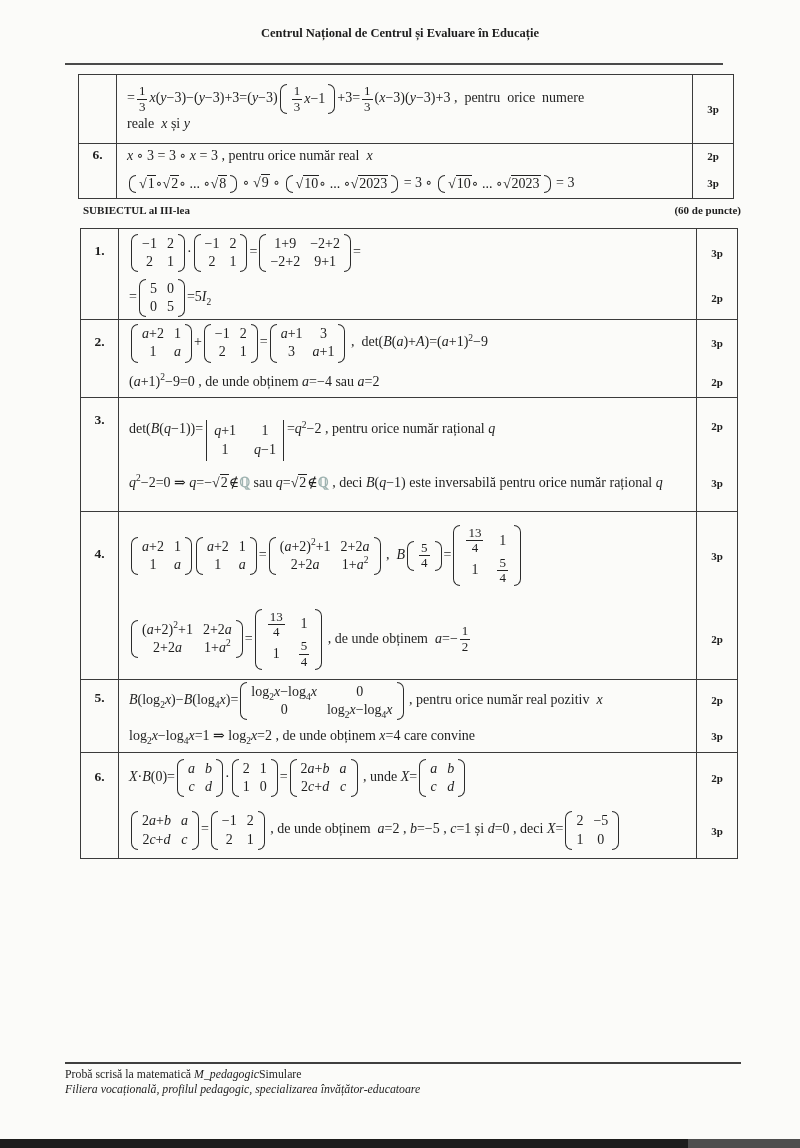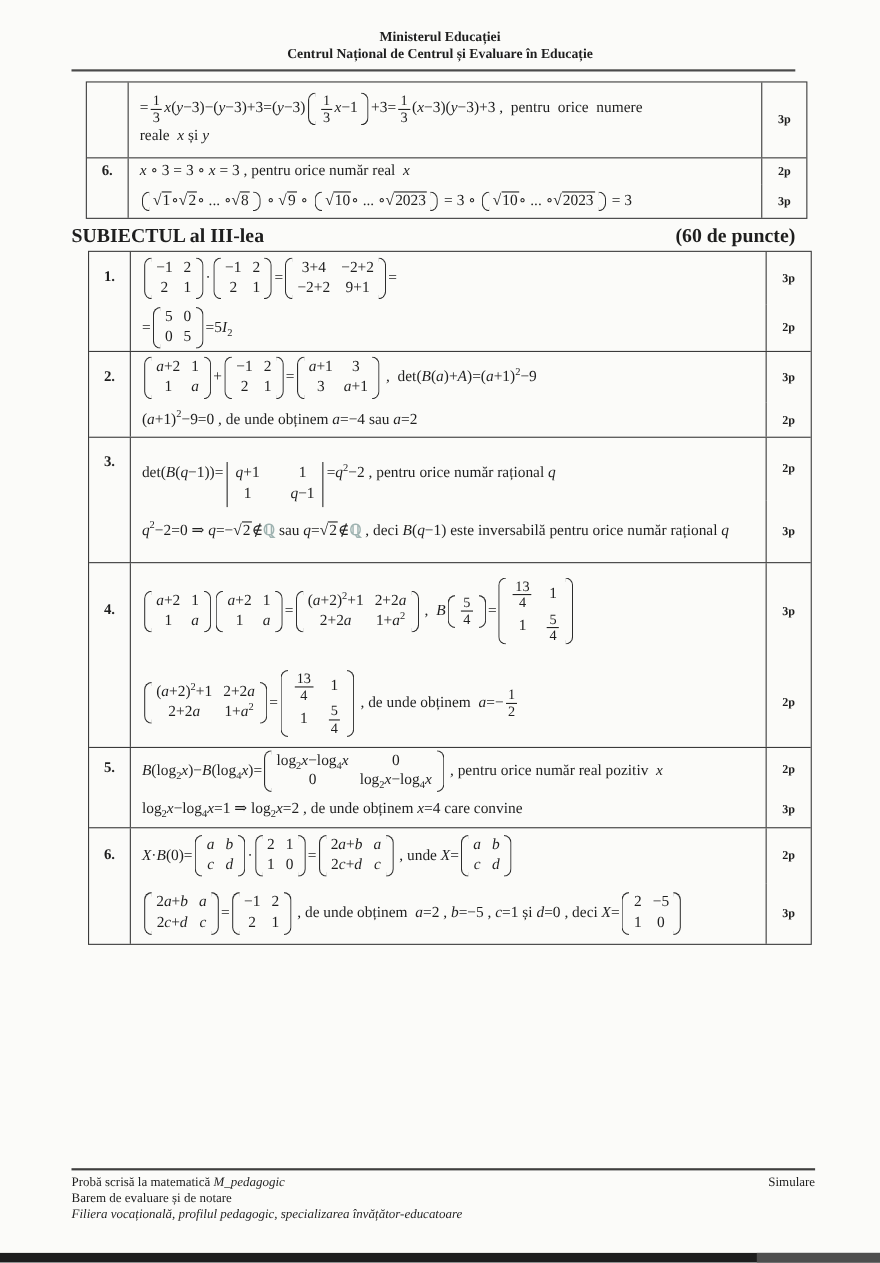--- a/index.html
+++ b/index.html
@@ -25,52 +25,51 @@
   .pts{width:40px;flex:none;display:flex;align-items:center;justify-content:center;
        font-weight:bold;font-size:11px;}
   
   .mx,.pg{display:inline-flex;align-items:stretch;vertical-align:middle;margin:0 2px;}
   .bdl{width:6px;flex:none;border:1.6px solid #2c2c2c;border-right:0;border-radius:9px 0 0 9px;}
   .bdr{width:6px;flex:none;border:1.6px solid #2c2c2c;border-left:0;border-radius:0 9px 9px 0;}
   .mx .g{display:grid;grid-template-columns:auto auto;column-gap:10px;row-gap:0;
          padding:1px 4px;text-align:center;line-height:1.3;align-items:center;justify-items:center;}
   .pg .c{display:flex;align-items:center;padding:0 3px;line-height:1.25;}
   .dt{display:inline-flex;vertical-align:middle;margin:0 3px;}
-  .dt .g{display:grid;grid-template-columns:auto auto;column-gap:28px;padding:2px 7px;
+  .dt .g{display:grid;grid-template-columns:auto auto;column-gap:18px;padding:2px 7px;
          text-align:left;line-height:1.3;border-left:1.6px solid #2c2c2c;border-right:1.6px solid #2c2c2c;
          align-items:center;justify-items:center;margin-top:20px;}
   .fr{display:inline-flex;flex-direction:column;vertical-align:middle;text-align:center;
       line-height:1.1;margin:0 2px;font-size:13px;}
   .fr .n{border-bottom:1.3px solid #222;padding:0 2px;}
   .fr .d{padding:0 2px;}
   .sq{white-space:nowrap;}
   .sq .r{border-top:1.3px solid #222;padding:0 1px;}
   sup{font-size:9.5px;line-height:0;}
   sub{font-size:9.5px;line-height:0;}
   .qq{color:#9fb3b1;font-weight:bold;}
   
-  .sect{position:absolute;top:204px;left:65px;width:658px;display:flex;
-        justify-content:space-between;font-weight:bold;font-size:18px;}
+  .sect{position:absolute;top:204px;left:83px;width:658px;display:flex;
+        justify-content:space-between;font-weight:bold;font-size:11px;}
   
   .frule{position:absolute;top:1062px;left:65px;width:676px;height:2.2px;background:#3f3f3f;}
   .foot{position:absolute;top:1067px;left:65px;width:676px;font-size:11.8px;line-height:1.25;}
-  .foot .r1{display:flex;justify-content:space-between;}
+  .foot .r1{display:flex;}
   .foot .it{font-style:italic;}
   .foot .ctr{text-align:center;}
   
   .bbar{position:absolute;left:0;bottom:0;width:100%;height:9px;background:#1d1d1d;}
   .bbar .lt{position:absolute;right:0;top:0;width:112px;height:100%;background:#4e4e4e;}
 </style>
 </head>
 <body>
 
 <div class="page">
 
   <div class="hdr">
-    <div>Ministerul Educației</div>
     <div>Centrul Național de Centrul și Evaluare în Educație</div>
   </div>
   <div class="hrule"></div>
 
   <div class="tbl t1">
     <div class="trow">
       <div class="num"></div>
       <div class="lines">
         <div class="line" style="min-height:68px">
           <div class="math">
@@ -150,21 +149,21 @@
                   <span class="g">
                     <span>−1</span>
                     <span>2</span>
                     <span>2</span>
                     <span>1</span>
                   </span>
                   <span class="bdr"></span>
                 </span>=<span class="mx">
                   <span class="bdl"></span>
                   <span class="g">
-                    <span>3+4</span>
+                    <span>1+9</span>
                     <span>−2+2</span>
                     <span>−2+2</span>
                     <span>9+1</span>
                   </span>
                   <span class="bdr"></span>
                 </span>=</span>
             </div>
           <div class="pts">3p</div>
         </div>
         <div class="line" style="min-height:42px">
@@ -460,21 +459,20 @@
     </div>
 
   </div>
 
   <div class="frule"></div>
   <div class="foot">
     <div class="r1">
       <span><span>Probă scrisă la matematică </span><span class="it">M_pedagogic</span></span>
       <span>Simulare</span>
     </div>
-    <div>Barem de evaluare și de notare</div>
     <div class="it">Filiera vocațională, profilul pedagogic, specializarea învățător-educatoare</div>
   </div>
 
   <div class="bbar">
       <span class="lt"></span>
     </div>
 
 </div>
 
 </body></html>

